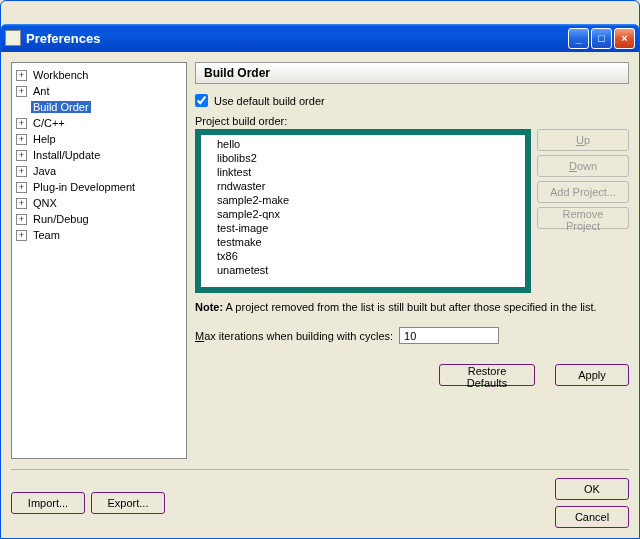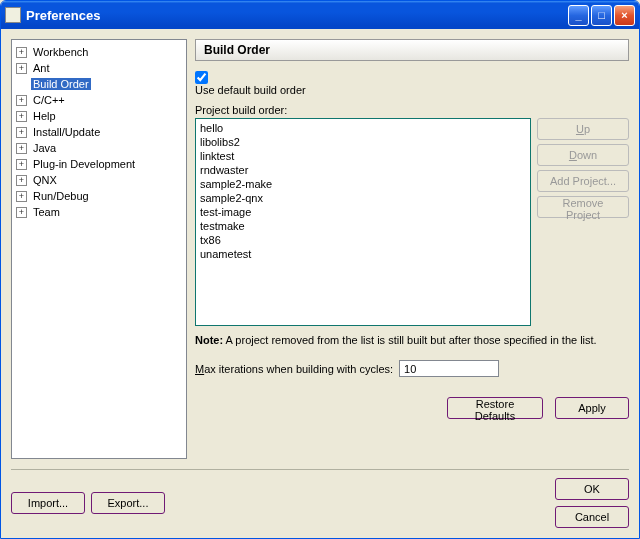--- a/index.html
+++ b/index.html
@@ -24,20 +24,21 @@
   .titlebar {
     height: 28px;
     background: linear-gradient(to bottom, #3b8ff5 0%, #0855dd 8%, #0855dd 40%, #0346c9 88%, #0346c9 100%);
     border-radius: 5px 5px 0 0;
     display: flex;
     align-items: center;
     padding: 0 4px;
     color: #fff;
     font-weight: bold;
     font-size: 13px;
+    margin-top: 23px;
   }
   .titlebar .app-icon {
     width: 16px; height: 16px;
     background: #f0f0e0;
     border: 1px solid #888;
     margin-right: 5px;
     display: inline-block;
   }
   .titlebar .title { flex: 1; }
   .win-btns { display: flex; gap: 2px; }
@@ -115,36 +116,35 @@
     font-size: 12px;
   }
   .form-area {
     flex: 1;
     padding-top: 10px;
     display: flex;
     flex-direction: column;
   }
   .checkbox-row {
     display: flex;
-    align-items: flex-start;
+    align-items: flex-end;
     margin-bottom: 8px;
-    flex-direction: column;
   }
   .checkbox-row input { margin: 0 6px 0 0; }
   .label-row { margin-bottom: 2px; }
   .order-row {
     display: flex;
     gap: 6px;
   }
   .listbox {
     flex: 1;
-    height: 208px;
+    height: 164px;
     background: #fff;
-    border: 1px solid #0f766e;
-    padding: 2px 4px;
+    border: 6px solid #0f766e;
+    padding: 2px 16px;
     overflow: auto;
     line-height: 14px;
   }
   .list-item { white-space: nowrap; cursor: default; }
   .side-btns {
     width: 92px;
     display: flex;
     flex-direction: column;
     gap: 4px;
   }
@@ -175,21 +175,21 @@
     height: 17px;
     border: 1px solid #828790;
     font-family: inherit;
     font-size: 11px;
     padding: 0 4px;
   }
   .defaults-row {
     margin-top: 20px;
     display: flex;
     justify-content: flex-end;
-    gap: 12px;
+    gap: 20px;
   }
   .sep {
     border: none;
     border-top: 1px solid #b0b0a0;
     margin: 10px 0 8px 0;
   }
   .bottom-row {
     display: flex;
     align-items: center;
   }

